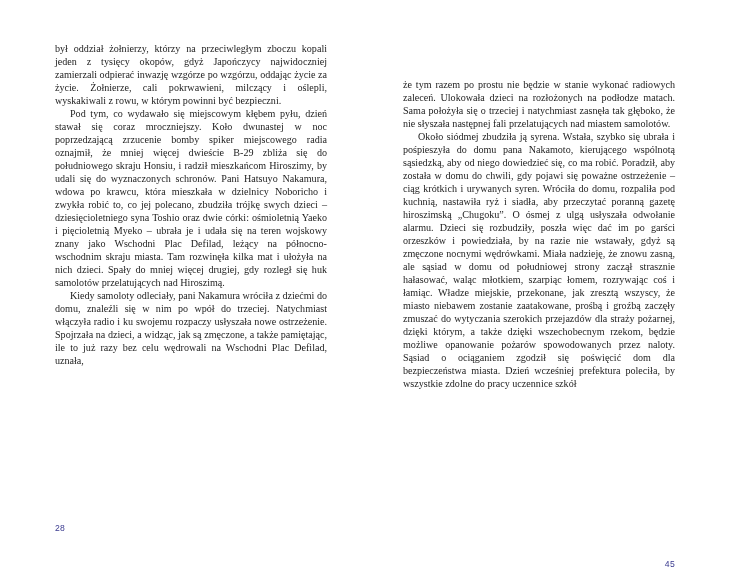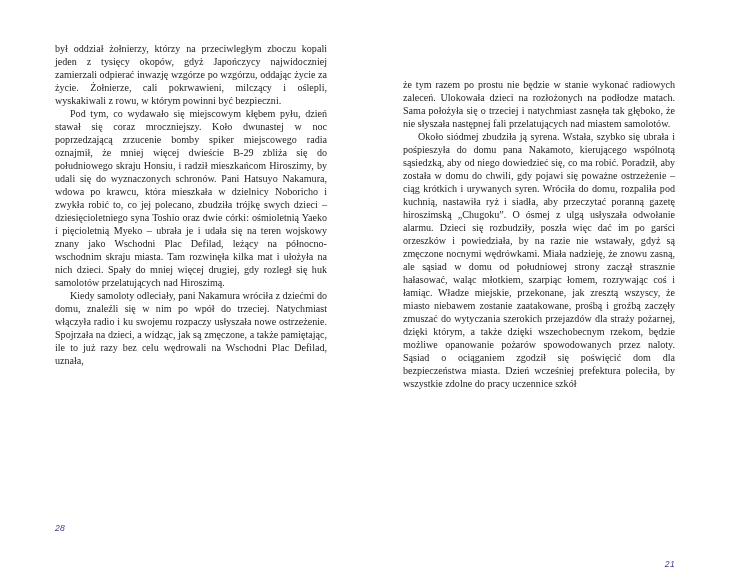--- a/index.html
+++ b/index.html
@@ -48,21 +48,20 @@
   .text-col p.indent {
     text-indent: 15px;
   }
   .folio {
     position: absolute;
     bottom: 38px;
     font-size: 8.6px;
     font-family: "Liberation Sans", sans-serif;
     color: #3a3a8f;
     letter-spacing: 0.3px;
-    font-style: italic;
   }
   .folio-left {
     left: 55px;
   }
   .folio-right {
     right: 55px;
   }
 </style>
 </head>
 <body>
@@ -76,16 +75,16 @@
       <p class="indent">Kiedy samoloty odleciały, pani Nakamura wróciła z dziećmi do domu, znaleźli się w nim po wpół do trzeciej. Natychmiast włączyła radio i ku swojemu rozpaczy usłyszała nowe ostrzeżenie. Spojrzała na dzieci, a widząc, jak są zmęczone, a także pamiętając, ile to już razy bez celu wędrowali na Wschodni Plac Defilad, uznała,</p>
     </div>
     <div class="folio folio-left">28</div>
   </div>
 
   <div class="page page-right">
     <div class="text-col">
       <p>że tym razem po prostu nie będzie w stanie wykonać radiowych zaleceń. Ulokowała dzieci na rozłożonych na podłodze matach. Sama położyła się o trzeciej i natychmiast zasnęła tak głęboko, że nie słyszała następnej fali przelatujących nad miastem samolotów.</p>
       <p class="indent">Około siódmej zbudziła ją syrena. Wstała, szybko się ubrała i pośpieszyła do domu pana Nakamoto, kierującego wspólnotą sąsiedzką, aby od niego dowiedzieć się, co ma robić. Poradził, aby została w domu do chwili, gdy pojawi się poważne ostrzeżenie – ciąg krótkich i urywanych syren. Wróciła do domu, rozpaliła pod kuchnią, nastawiła ryż i siadła, aby przeczytać poranną gazetę hiroszimską „Chugoku”. O ósmej z ulgą usłyszała odwołanie alarmu. Dzieci się rozbudziły, poszła więc dać im po garści orzeszków i powiedziała, by na razie nie wstawały, gdyż są zmęczone nocnymi wędrówkami. Miała nadzieję, że znowu zasną, ale sąsiad w domu od południowej strony zaczął strasznie hałasować, waląc młotkiem, szarpiąc łomem, rozrywając coś i łamiąc. Władze miejskie, przekonane, jak zresztą wszyscy, że miasto niebawem zostanie zaatakowane, prośbą i groźbą zaczęły zmuszać do wytyczania szerokich przejazdów dla straży pożarnej, dzięki którym, a także dzięki wszechobecnym rzekom, będzie możliwe opanowanie pożarów spowodowanych przez naloty. Sąsiad o ociąganiem zgodził się poświęcić dom dla bezpieczeństwa miasta. Dzień wcześniej prefektura poleciła, by wszystkie zdolne do pracy uczennice szkół</p>
     </div>
-    <div class="folio folio-right">21</div>
+    <div class="folio folio-right">45</div>
   </div>
 
 </div>
 
 </body></html>

